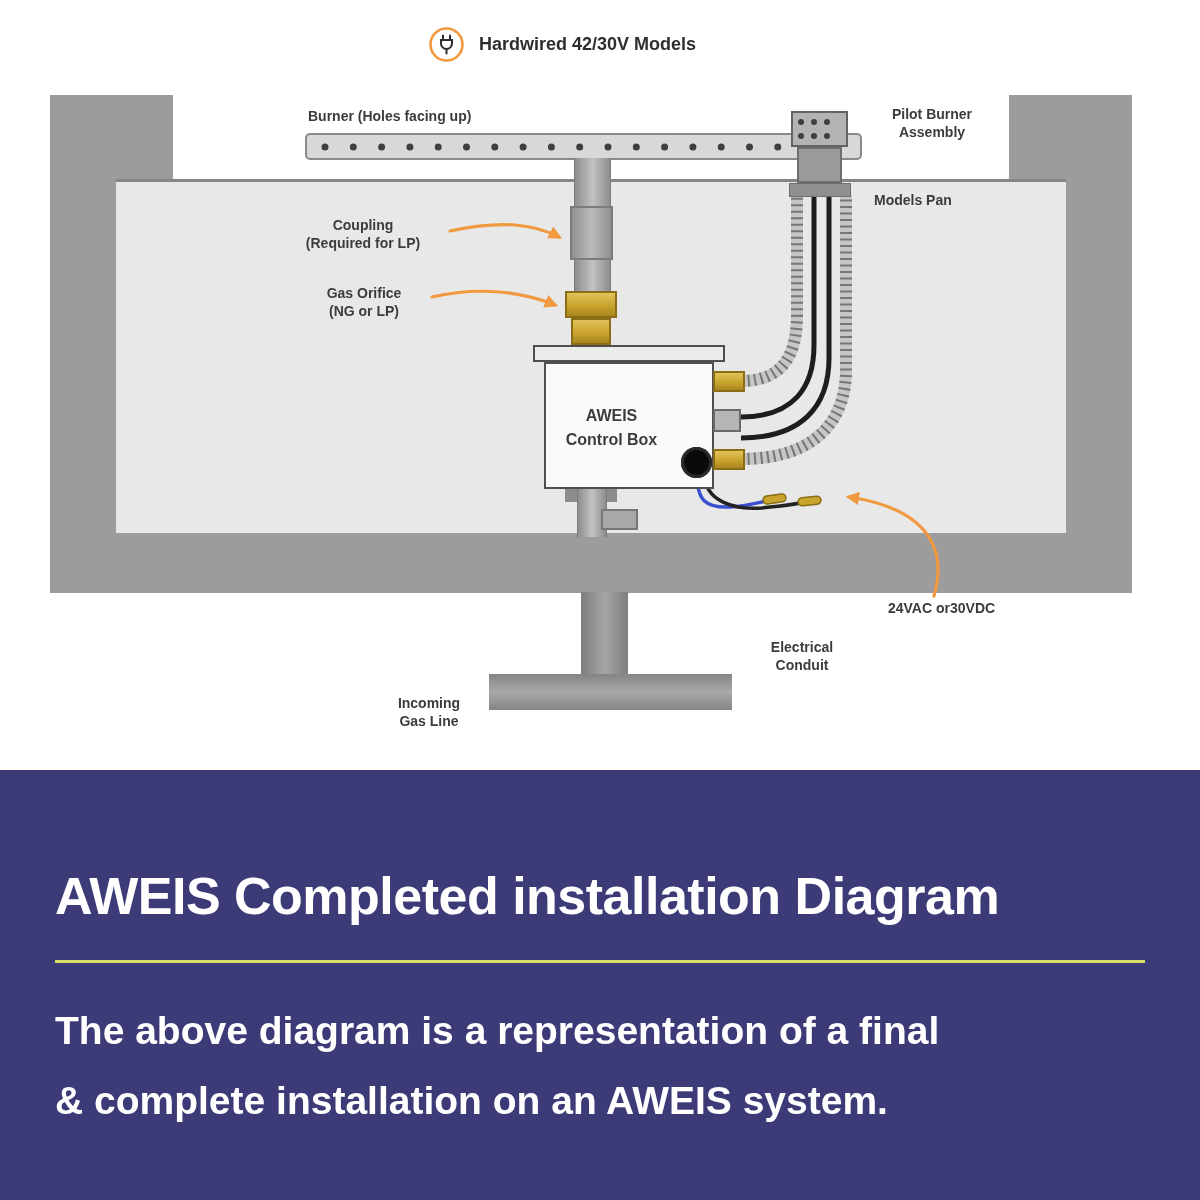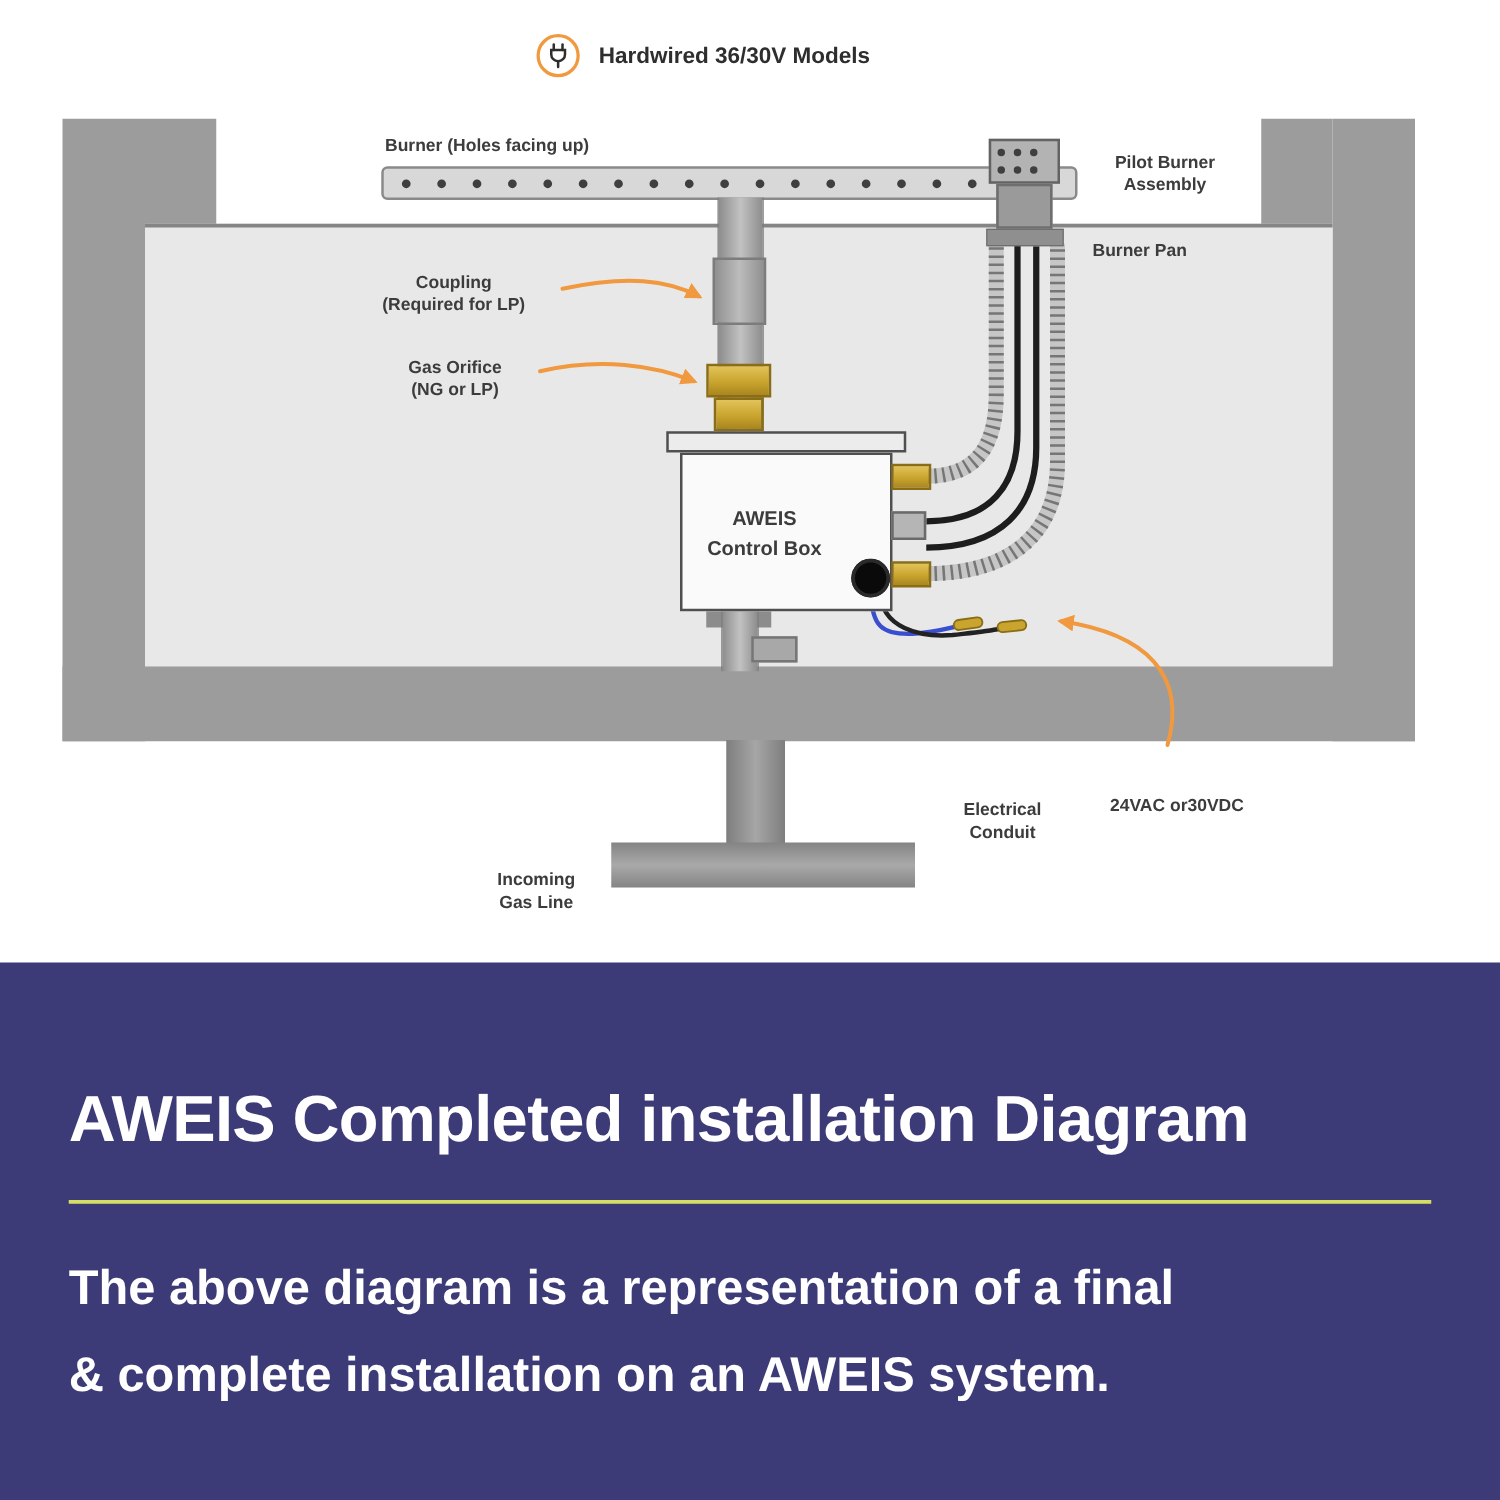--- a/index.html
+++ b/index.html
@@ -24,21 +24,21 @@
       <svg width="37" height="37" viewBox="0 0 37 37">
         <circle cx="18.5" cy="18.5" r="16" fill="#ffffff" stroke="#F0993F" stroke-width="2.6"></circle>
         <g stroke="#2d2d2d" stroke-width="2" fill="none" stroke-linecap="round">
           <line x1="15" y1="9.5" x2="15" y2="14"></line>
           <line x1="22" y1="9.5" x2="22" y2="14"></line>
           <path d="M13,14 h11 v3.5 a5.5,5.5 0 0 1 -11,0 z"></path>
           <line x1="18.5" y1="23.5" x2="18.5" y2="27.5"></line>
         </g>
       </svg>
     </span>
-    <span class="lbl" style="position:static;font-size:18px;color:#2e2e2e;">Hardwired 36/30V Models</span>
+    <span class="lbl" style="position:static;font-size:18px;color:#2e2e2e;">Hardwired 42/30V Models</span>
   </div>
 
   <div class="struct graybox" style="left:50px;top:95px;width:66px;height:498px;"></div>
   <div class="struct graybox" style="left:1066px;top:95px;width:66px;height:498px;"></div>
   <div class="struct graybox" style="left:116px;top:95px;width:57px;height:86px;"></div>
   <div class="struct graybox" style="left:1009px;top:95px;width:57px;height:86px;"></div>
   <div class="struct graybox" style="left:50px;top:533px;width:1082px;height:60px;"></div>
   <div class="struct" style="left:116px;top:179px;width:950px;height:354px;background:#e8e8e8;border-top:3px solid #858585;box-sizing:border-box;"></div>
 
   <div class="struct" style="left:305px;top:133px;width:557px;height:27px;background:#d8d8d8;border:2px solid #8a8a8a;border-radius:5px;box-sizing:border-box;"></div>
@@ -102,30 +102,30 @@
   <div class="comp brass" style="left:571px;top:318px;width:40px;height:27px;"></div>
 
   <div class="comp" style="left:533px;top:345px;width:192px;height:17px;background:#ececec;border:2px solid #4f4f4f;"></div>
   <div class="comp" style="left:544px;top:362px;width:170px;height:127px;background:#fafafa;border:2px solid #4f4f4f;"></div>
   <div class="comp brass" style="left:713px;top:371px;width:32px;height:21px;"></div>
   <div class="comp" style="left:713px;top:409px;width:28px;height:23px;background:#b5b5b5;border:2px solid #6a6a6a;"></div>
   <div class="comp brass" style="left:713px;top:449px;width:32px;height:21px;"></div>
   <div class="comp" style="left:681px;top:447px;width:31px;height:31px;border-radius:50%;background:#0a0a0a;box-shadow:inset 0 0 0 3px #2a2a2a;"></div>
 
   <div class="lbl" style="left:308px;top:107px;">Burner (Holes facing up)</div>
-  <div class="lbl center" style="left:868px;top:120px;width:128px;">Pilot Burner
+  <div class="lbl center" style="left:868px;top:105px;width:128px;">Pilot Burner
 Assembly</div>
-  <div class="lbl" style="left:874px;top:191px;">Burner Pan</div>
+  <div class="lbl" style="left:874px;top:191px;">Models Pan</div>
   <div class="lbl center" style="left:269px;top:216px;width:188px;">Coupling
 (Required for LP)</div>
   <div class="lbl center" style="left:270px;top:284px;width:188px;">Gas Orifice
 (NG or LP)</div>
   <div class="lbl center" style="left:544px;top:404px;width:135px;font-size:16px;line-height:1.5;z-index:4;">AWEIS
 Control Box</div>
-  <div class="lbl" style="left:888px;top:599px;margin-top:36px;">24VAC or30VDC</div>
+  <div class="lbl" style="left:888px;top:599px;">24VAC or30VDC</div>
   <div class="lbl center" style="left:374px;top:671px;width:110px;margin-top:23px;">Incoming
 Gas Line</div>
   <div class="lbl center" style="left:744px;top:638px;width:116px;">Electrical
 Conduit</div>
 
   <div style="position:absolute;left:0;top:770px;width:1200px;height:430px;background:#3D3B77;z-index:5;">
     <div style="position:absolute;left:55px;top:96px;font-size:52px;font-weight:700;color:#ffffff;letter-spacing:-0.5px;">AWEIS Completed installation Diagram</div>
     <div style="position:absolute;left:55px;top:190px;width:1090px;height:3px;background:#D5DE65;"></div>
     <div style="position:absolute;left:55px;top:226px;font-size:39px;font-weight:700;color:#ffffff;line-height:1.8;white-space:pre-line;">The above diagram is a representation of a final
 &amp; complete installation on an AWEIS system.</div>

